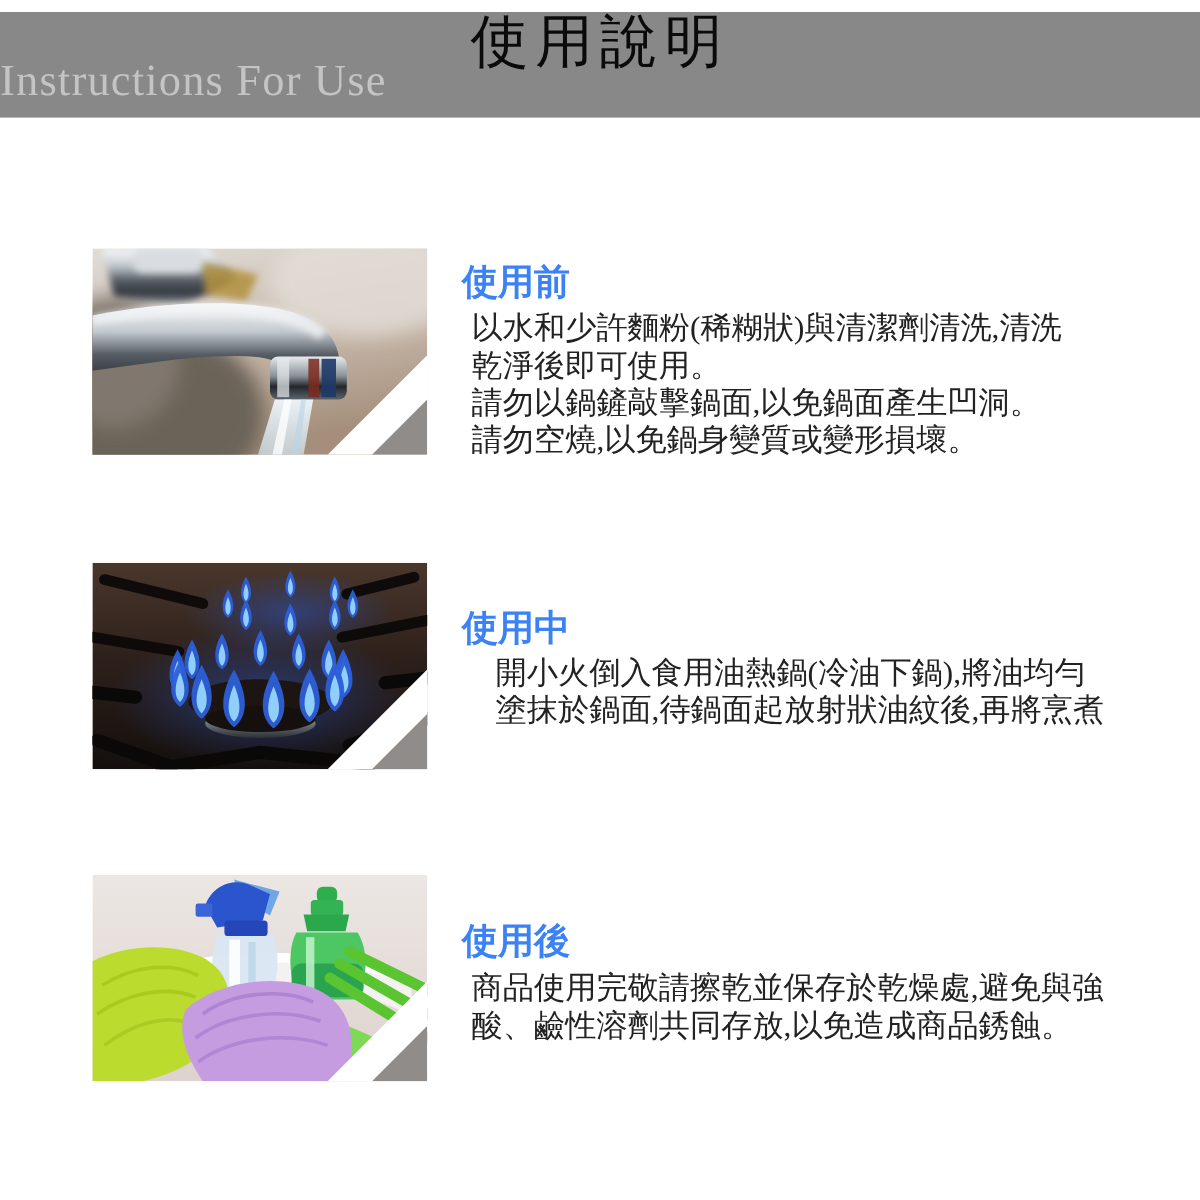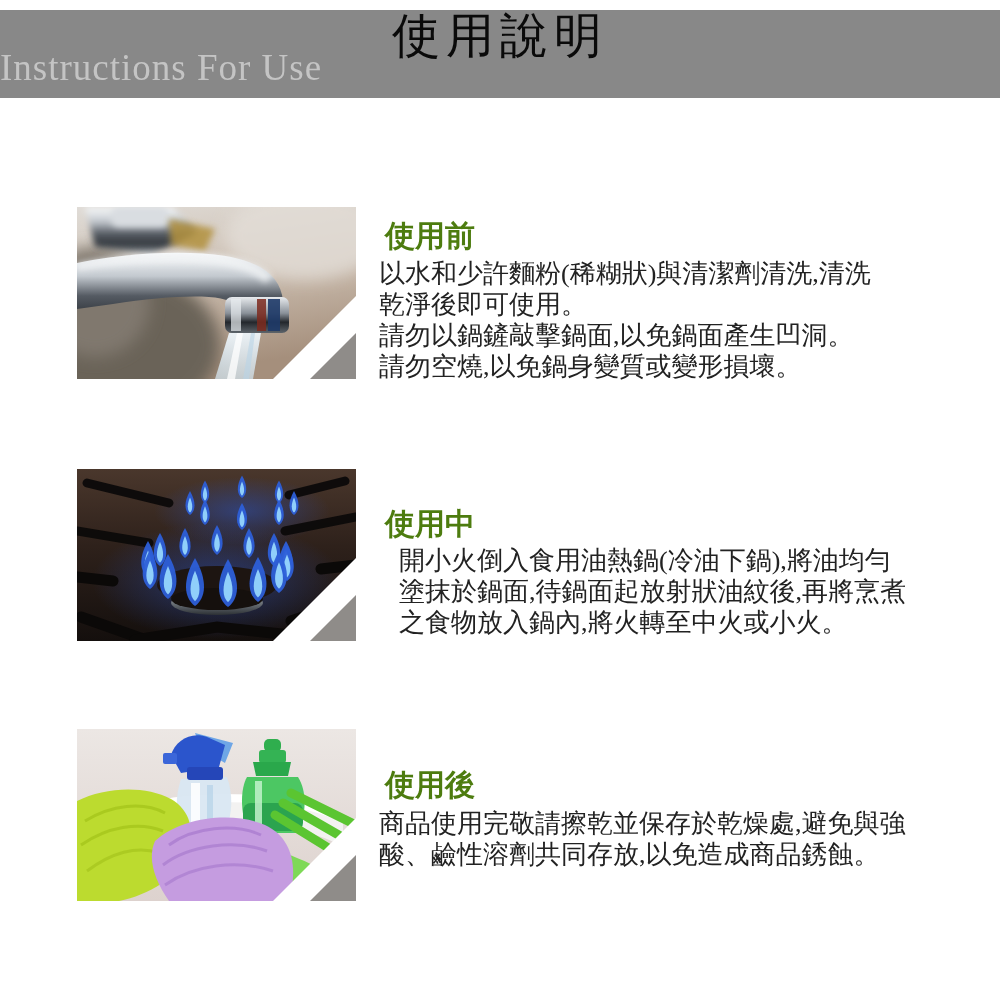--- a/index.html
+++ b/index.html
@@ -13,24 +13,24 @@
     font-size:37px;line-height:1;letter-spacing:1px;z-index:2;font-weight:400;
   }
   .title-zh{
     position:absolute;left:0;top:8px;width:1000px;text-align:center;
     font-size:48px;line-height:56px;letter-spacing:6px;font-weight:400;z-index:3;color:#0a0a0a;
   }
   .photo{position:absolute;left:77px;width:279px;height:172px;}
   .photo svg{display:block;width:100%;height:100%;}
   #photo-1{top:207px;} #photo-2{top:469px;} #photo-3{top:729px;}
   .heading{
-    position:absolute;left:385px;font-size:30px;line-height:36px;font-weight:700;color:#4d7c0f;
+    position:absolute;left:385px;font-size:30px;line-height:36px;font-weight:700;color:#3b82f6;
   }
   #heading-1{top:218px;} #heading-2{top:506px;} #heading-3{top:767px;}
-  .lines{position:absolute;left:379px;width:565px;color:#222222;}
+  .lines{position:absolute;left:393px;width:565px;color:#222222;}
   .lines p{margin:0;font-size:26px;line-height:31px;letter-spacing:0;}
   #lines-1{top:258px;} #lines-2{top:545px;margin-left:20px;} #lines-3{top:808px;}
 </style>
 </head>
 <body>
 
 <div class="page">
 
   <div class="banner" id="banner" style="background: rgb(136, 136, 136);"></div>
   <div class="title-en" id="title-en" style="color: rgb(196, 196, 196);">Instructions For Use</div>
@@ -168,21 +168,20 @@
       <g>
         <polygon points="196,172 279,89 279,172" fill="#ffffff"></polygon>
         <polygon class="corner-tri" points="233,172 279,126 279,172" fill="#8f8c89"></polygon>
       </g>
     </svg>
   </div>
   <div class="heading" id="heading-2">使用中</div>
   <div class="lines" id="lines-2">
     <p>開小火倒入食用油熱鍋(冷油下鍋),將油均勻</p>
     <p>塗抹於鍋面,待鍋面起放射狀油紋後,再將烹煮</p>
-    <p>之食物放入鍋內,將火轉至中火或小火。</p>
   </div>
 
   <div class="photo" id="photo-3" aria-label="cleaning-supplies-basket-photo">
     <svg viewBox="0 0 279 172" preserveAspectRatio="none">
       <defs>
         <linearGradient id="cl-bg" x1="0" y1="0" x2="0" y2="1">
           <stop offset="0" stop-color="#ece7e4"></stop>
             <stop offset="1" stop-color="#ddd2ce"></stop>
         </linearGradient>
       </defs>

